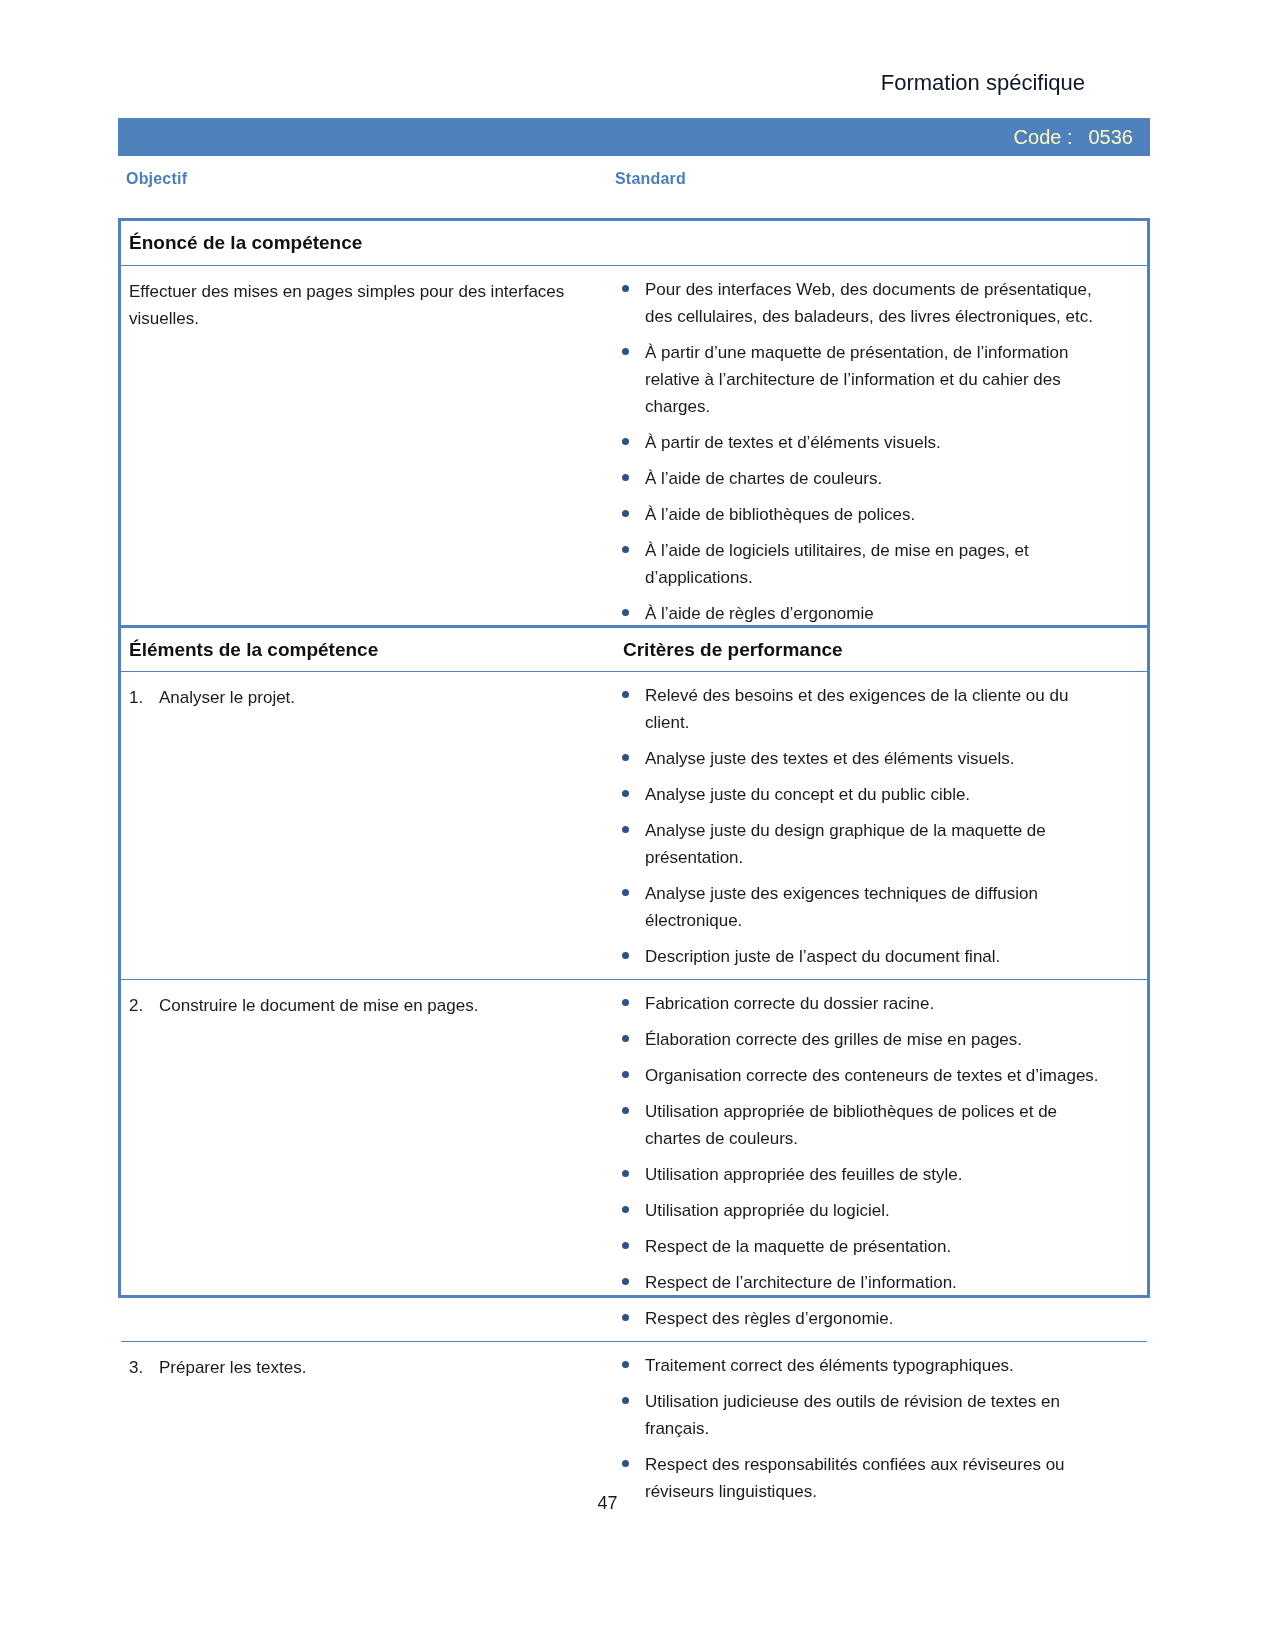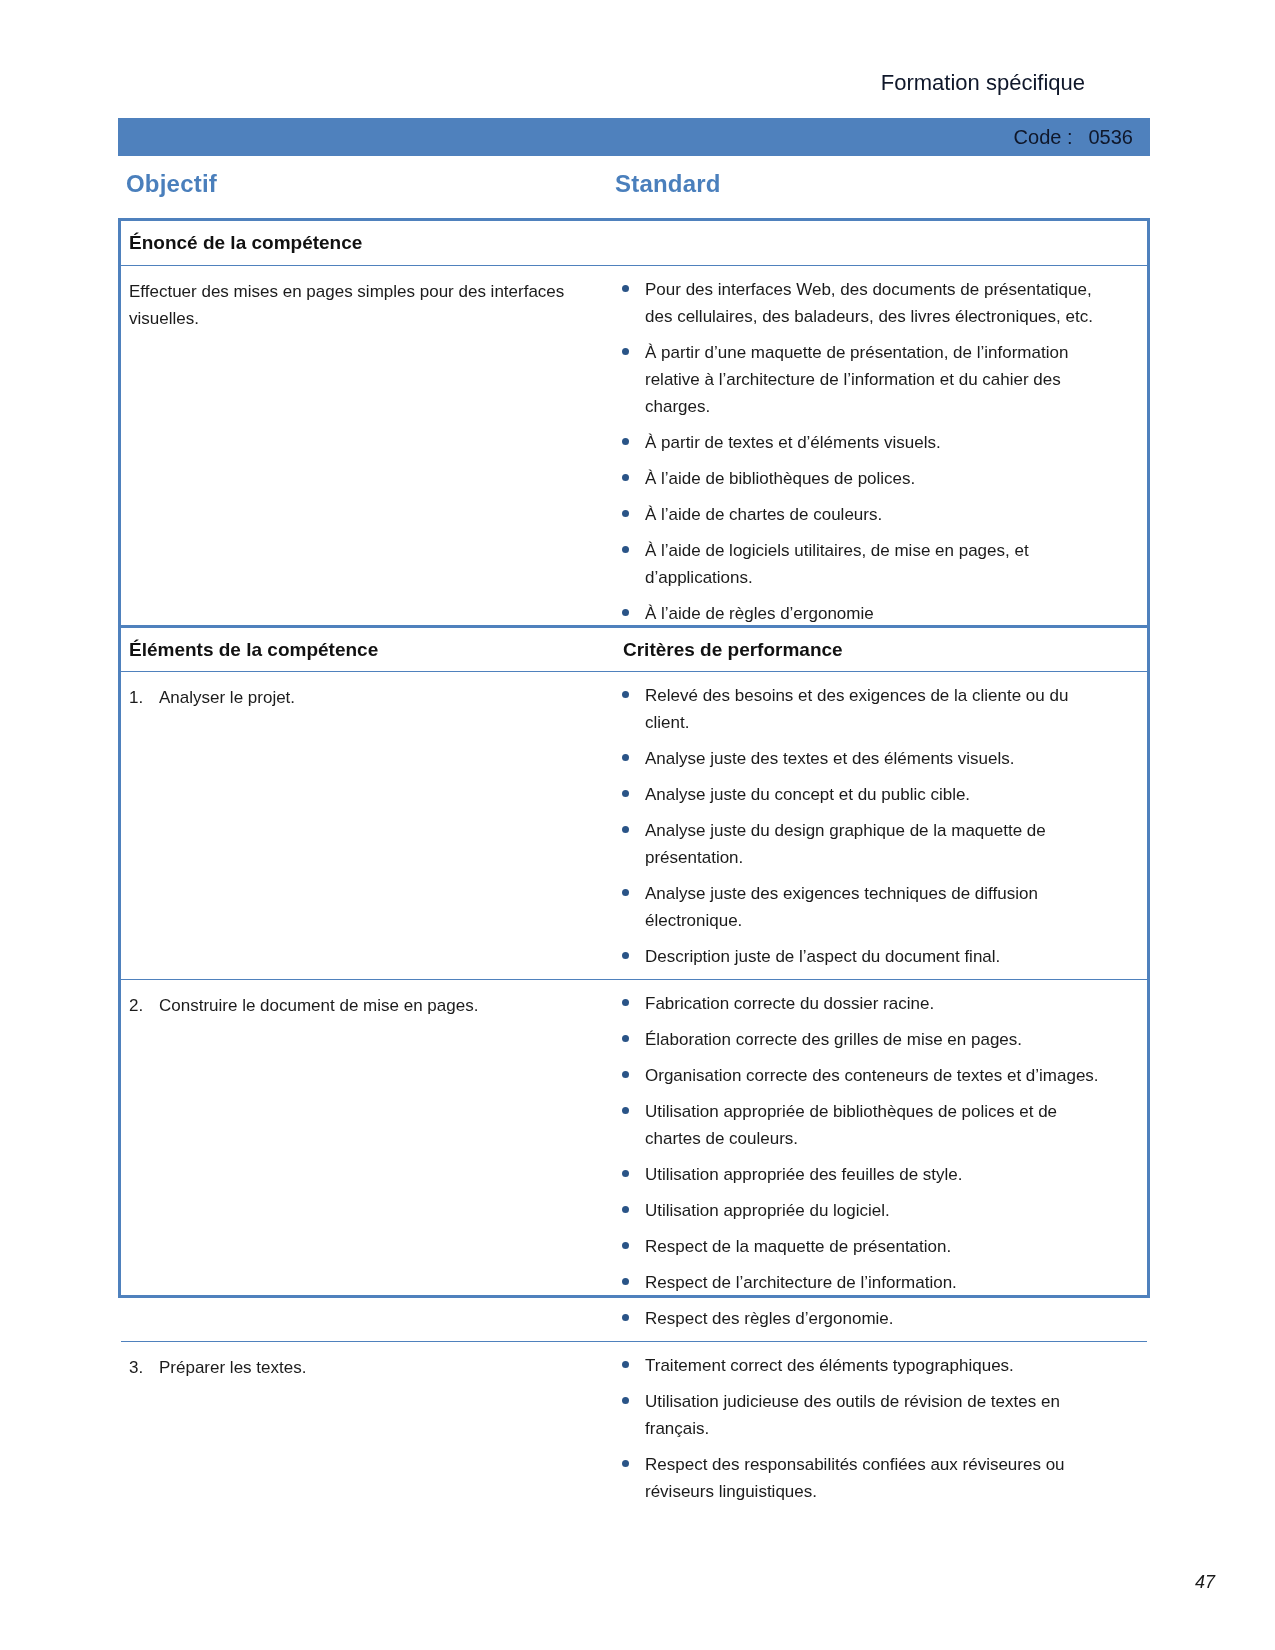--- a/index.html
+++ b/index.html
@@ -13,29 +13,29 @@
 
   
   .formation {
     position:absolute; top:70px; right:190px;
     color:#0f172a; font-size:22px; font-weight:400;
   }
 
   
   .banner {
     position:absolute; left:118px; top:118px; width:1032px; height:38px;
-    background:#4f81bd; color:#0f172a; font-size:20px; line-height:38px;
+    background:#4f81bd; color:#fef9c3; font-size:20px; line-height:38px;
     text-align:right; padding-right:17px;
   }
   .banner .code-value { margin-left:16px; }
 
   
   .col-title {
     position:absolute; top:170px; color:#4a7fbc;
-    font-size:24px; font-weight:bold; letter-spacing:0.2px;
+    font-size:16px; font-weight:bold; letter-spacing:0.2px;
   }
   .col-title.left  { left:126px; }
   .col-title.right { left:615px; }
 
   
   .tbl {
     position:absolute; left:118px; width:1032px;
     border:3px solid #4f81bd; background:#ffffff;
   }
   .tbl1 { top:218px; height:504px; }
@@ -71,22 +71,22 @@
   ul.bullets li {
     position:relative; padding-left:30px; margin-bottom:9px;
   }
   ul.bullets li::before {
     content:""; position:absolute; left:7px; top:9px;
     width:7px; height:7px; border-radius:50%; background:#2a5487;
   }
 
   
   .pageno {
-    position:absolute; left:0; right:60px; top:1572px;
-    text-align:right; font-size:18px; color:#1b1b1b;font-style:italic;
+    position:absolute; left:0; right:60px; top:1493px;
+    text-align:center; font-size:18px; color:#1b1b1b;
   }
 </style>
 </head>
 <body>
 
 <div class="page">
 
   <div class="formation">Formation spécifique</div>
 
   <div class="banner">
@@ -100,22 +100,22 @@
     <div class="thead">
       <div class="th left-th">Énoncé de la compétence</div>
     </div>
     <div class="trow">
       <div class="td left-td">Effectuer des mises en pages simples pour des interfaces visuelles.</div>
       <div class="td right-td">
         <ul class="bullets">
           <li>Pour des interfaces Web, des documents de présentatique, des cellulaires, des baladeurs, des livres électroniques, etc.</li>
           <li>À partir d’une maquette de présentation, de l’information relative à l’architecture de l’information et du cahier des charges.</li>
           <li>À partir de textes et d’éléments visuels.</li>
+          <li>À l’aide de chartes de couleurs.</li>
           <li>À l’aide de bibliothèques de polices.</li>
-          <li>À l’aide de chartes de couleurs.</li>
           <li>À l’aide de logiciels utilitaires, de mise en pages, et d’applications.</li>
           <li>À l’aide de règles d’ergonomie</li>
           <li>À l’aide du média de destination.</li>
         </ul>
       </div>
     </div>
   </div>
 
   <div class="tbl tbl2">
     <div class="thead">

